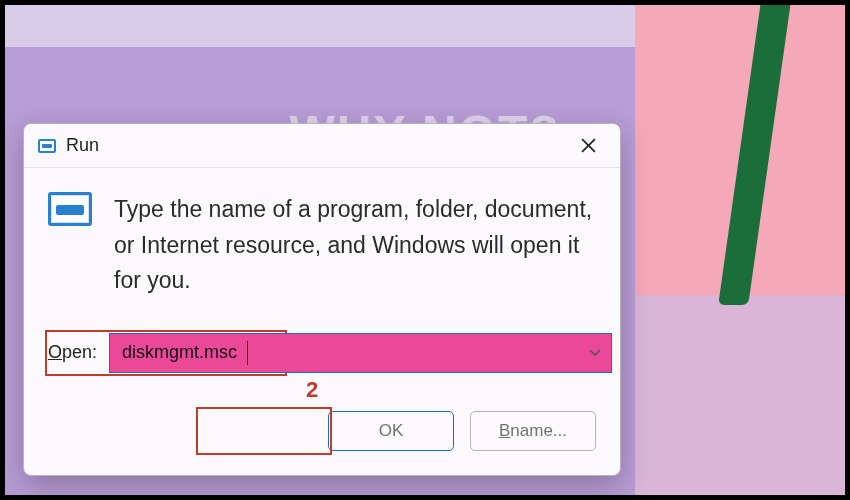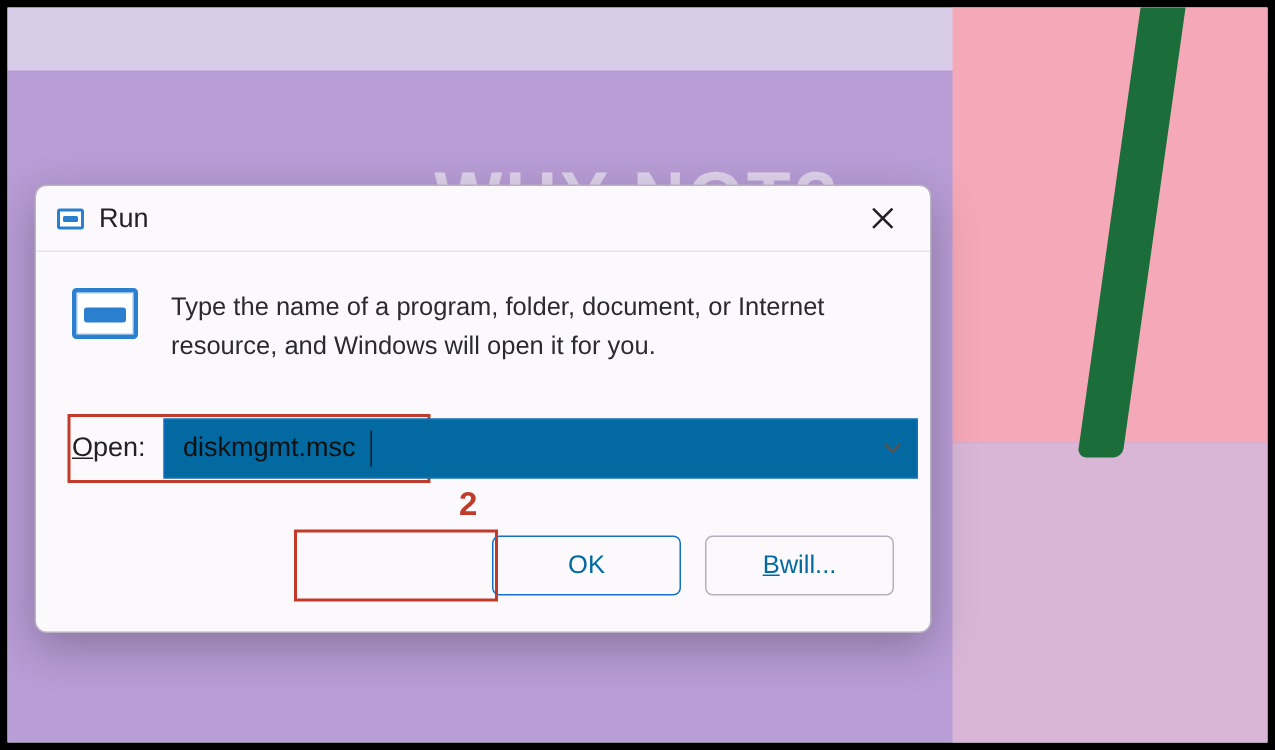--- a/index.html
+++ b/index.html
@@ -67,39 +67,39 @@
     .run-icon-lg {
       width: 44px; height: 34px; border: 3px solid #2b7fcf; border-radius: 3px;
       background: #fff; position: relative; flex-shrink: 0;
       box-shadow: 0 0 0 1px #cfe2f3 inset;
     }
     .run-icon-lg::after {
       content: ""; position: absolute; left: 5px; right: 5px; top: 10px; height: 10px;
       background: #2b7fcf; border-radius: 2px;
     }
     .desc {
-      margin-left: 22px; font-size: 17px; color: #2b2b2b; line-height: 1.55;
+      margin-left: 22px; font-size: 23px; color: #2b2b2b; line-height: 1.55;
     }
 
     .open-row {
       position: relative;
       display: flex; align-items: center;
       margin: 28px 8px 0 24px;
     }
     .open-label {
       font-size: 18px; color: #222; margin-right: 12px;
     }
     .open-label .ul { text-decoration: underline; }
     .open-combo {
       flex: 1; position: relative;
     }
     .open-input {
       width: 100%; height: 40px;
       border: 1px solid #1570c4;
-      background: #0369a1;
+      background: #ec4899;
       font-size: 18px; color: #111;
       padding: 0 34px 0 12px;
       outline: none;
     }
     .caret {
       position: absolute; left: 138px; top: 8px; bottom: 8px; width: 1px;
       background: #111;
     }
     .combo-chevron {
       position: absolute; right: 10px; top: 50%; transform: translateY(-50%);
@@ -121,21 +121,21 @@
     .dlg-buttons {
       position: relative;
       display: flex; justify-content: flex-end; gap: 16px;
       padding: 38px 24px 24px 24px;
     }
     .btn {
       width: 126px; height: 40px;
       border: 1px solid #b7aebe;
       background: #fbf9fc;
       border-radius: 5px;
-      font-size: 17px; color: #0369a1;
+      font-size: 17px; color: #737373;
       cursor: pointer;
     }
     .btn.primary { border: 1px solid #1570c4; }
     .btn .ul { text-decoration: underline; }
     .hl-ok {
       position: absolute;
       left: 172px; top: 34px;
       width: 136px; height: 48px;
       border: 2px solid #c23a2a;
       pointer-events: none;
@@ -185,16 +185,16 @@
         <svg class="combo-chevron" width="14" height="10" viewBox="0 0 14 10">
           <polyline points="2,2 7,7 12,2" fill="none" stroke="#555" stroke-width="1.6"></polyline>
         </svg>
       </div>
     </div>
 
     <div class="dlg-buttons">
       <div class="hl-ok"></div>
       <span class="ann-2">2</span>
       <button class="btn primary"><span>OK</span></button>
-      <button class="btn"><span class="ul">B</span><span>will...</span></button>
+      <button class="btn"><span class="ul">B</span><span>name...</span></button>
     </div>
   </div>
 </div>
 
 </body></html>

